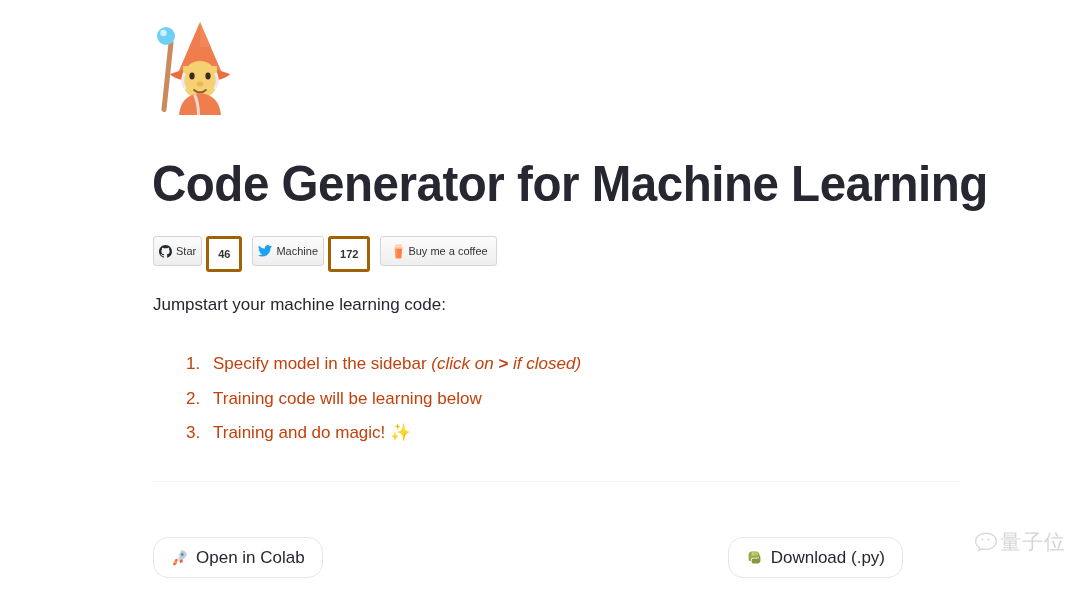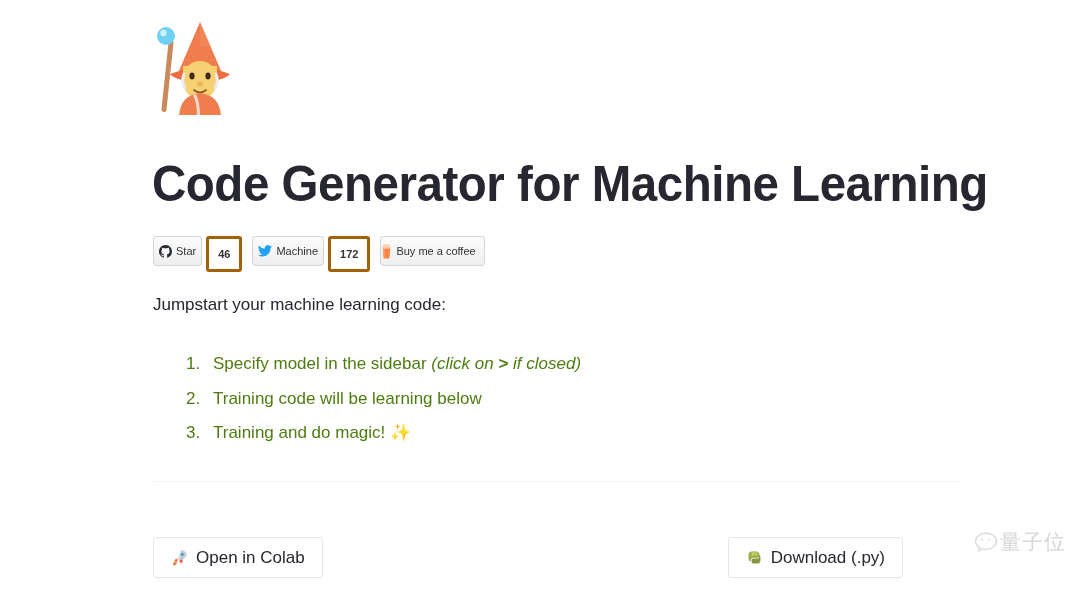--- a/index.html
+++ b/index.html
@@ -101,21 +101,21 @@
     font-size: 11px;
     font-weight: 700;
     color: #333333;
     line-height: 1;
   }
   .badge .ico { display: flex; align-items: center; }
   .badge .ico svg { display: block; }
 
   
   .badge-coffee {
-    padding-left: 0;
+    padding-left: 12px;
     padding-right: 8px;
   }
 
   
   .lead {
     position: absolute;
     left: 153px;
     top: 292px;
     margin: 0;
     font-size: 17px;
@@ -125,21 +125,21 @@
 
   .steps {
     position: absolute;
     left: 153px;
     top: 352px;
     margin: 0;
     padding-left: 52px;
     list-style: decimal;
     font-size: 17px;
     line-height: 1.45;
-    color: #4d7c0f;
+    color: #c2410c;
   }
   .steps li {
     margin-bottom: 10px;
     padding-left: 8px;
   }
   .steps em { font-style: italic; }
   .steps .chev { font-weight: 700; font-style: normal; }
 
   
   .divider {
@@ -163,21 +163,21 @@
     justify-content: space-between;
     align-items: flex-start;
   }
   .action-btn {
     display: inline-flex;
     align-items: center;
     gap: 8px;
     height: 41px;
     padding: 0 17px;
     border: 1px solid #e6e6e9;
-    border-radius: 3px;
+    border-radius: 15px;
     background: #ffffff;
     font-family: "Liberation Sans", "DejaVu Sans", sans-serif;
     font-size: 17px;
     font-weight: 400;
     color: #262730;
     cursor: pointer;
     white-space: nowrap;
     line-height: 1;
   }
   .action-btn .emoji {

